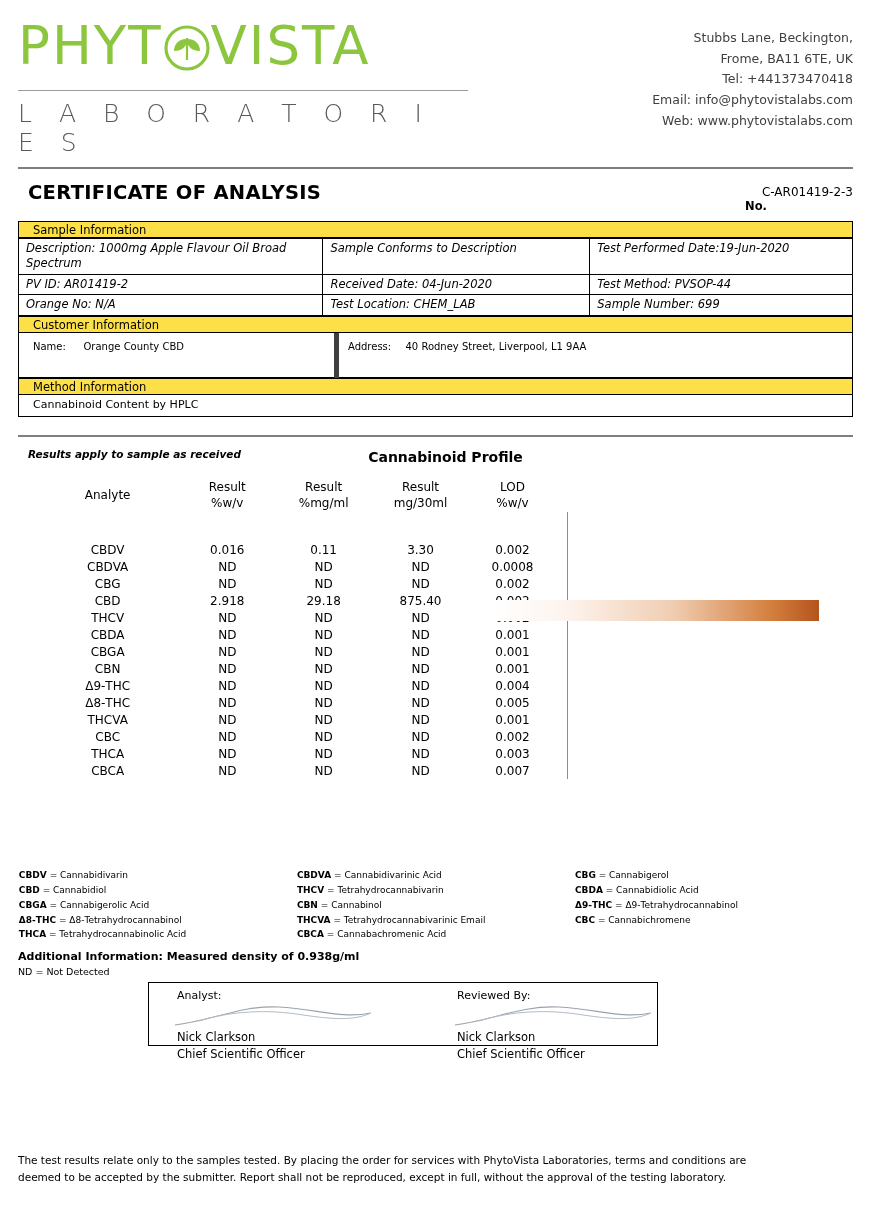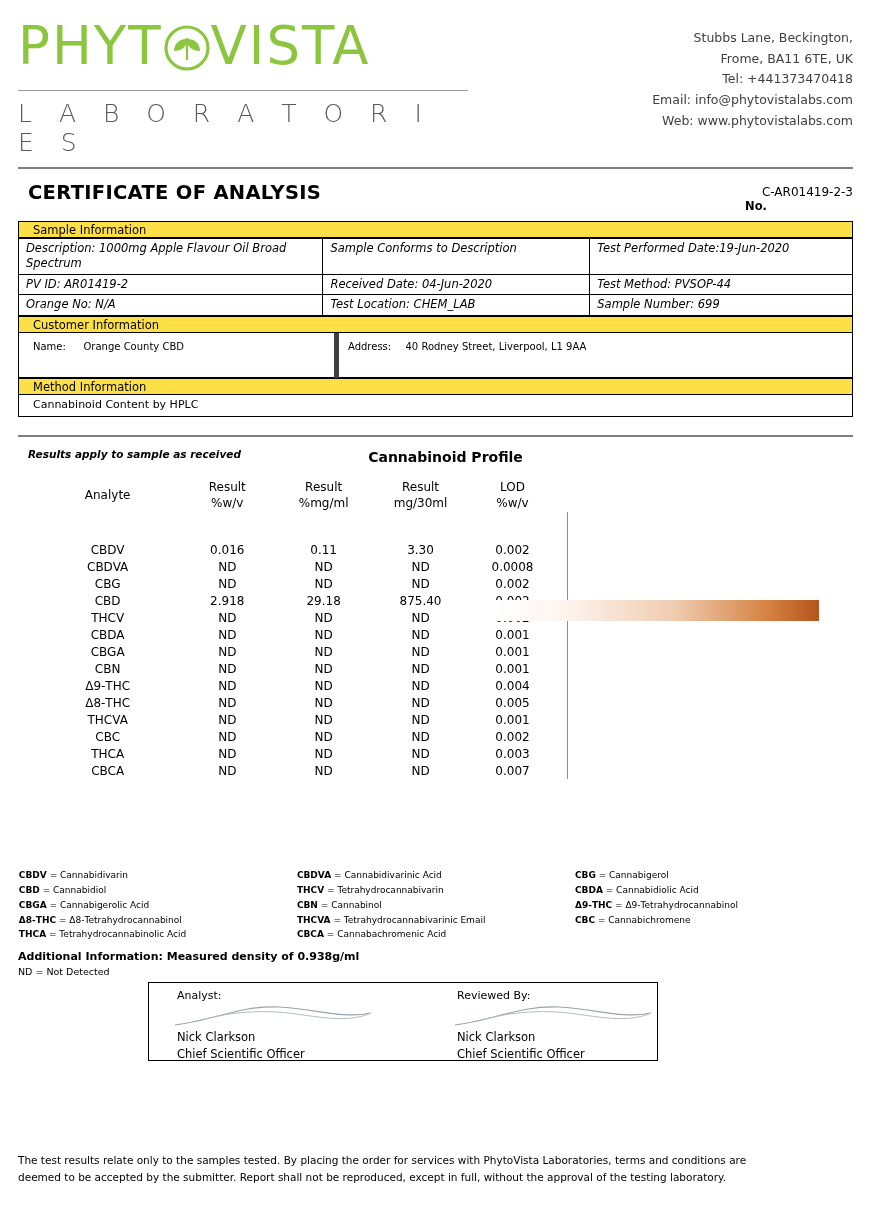--- a/index.html
+++ b/index.html
@@ -136,21 +136,21 @@
   .legend { position: absolute; left: 18px; top: 868px; width: 835px; font-size: 9px; line-height: 1.65; }
   .legend-row { display: flex; justify-content: flex-end; }
   .legend-col { width: 33.3%; }
   .legend b { font-weight: bold; }
 
   .addl { position: absolute; left: 18px; top: 950px; font-size: 11px; font-weight: bold; }
   .nd-note { position: absolute; left: 18px; top: 966px; font-size: 9.5px; }
 
   
   .sigbox {
-    position: absolute; left: 148px; top: 982px; width: 510px; height: 79px;
+    position: absolute; left: 148px; top: 982px; width: 510px; height: 64px;
     border: 1px solid #000;
   }
   .sigcol { position: absolute; top: 6px; font-size: 11px; }
   .sigcol.left { left: 28px; }
   .sigcol.right { left: 308px; }
   .signame { position: absolute; font-size: 11.5px; }
   .sigtitle { position: absolute; font-size: 11.5px; }
   .scribble { position: absolute; }
 
   

